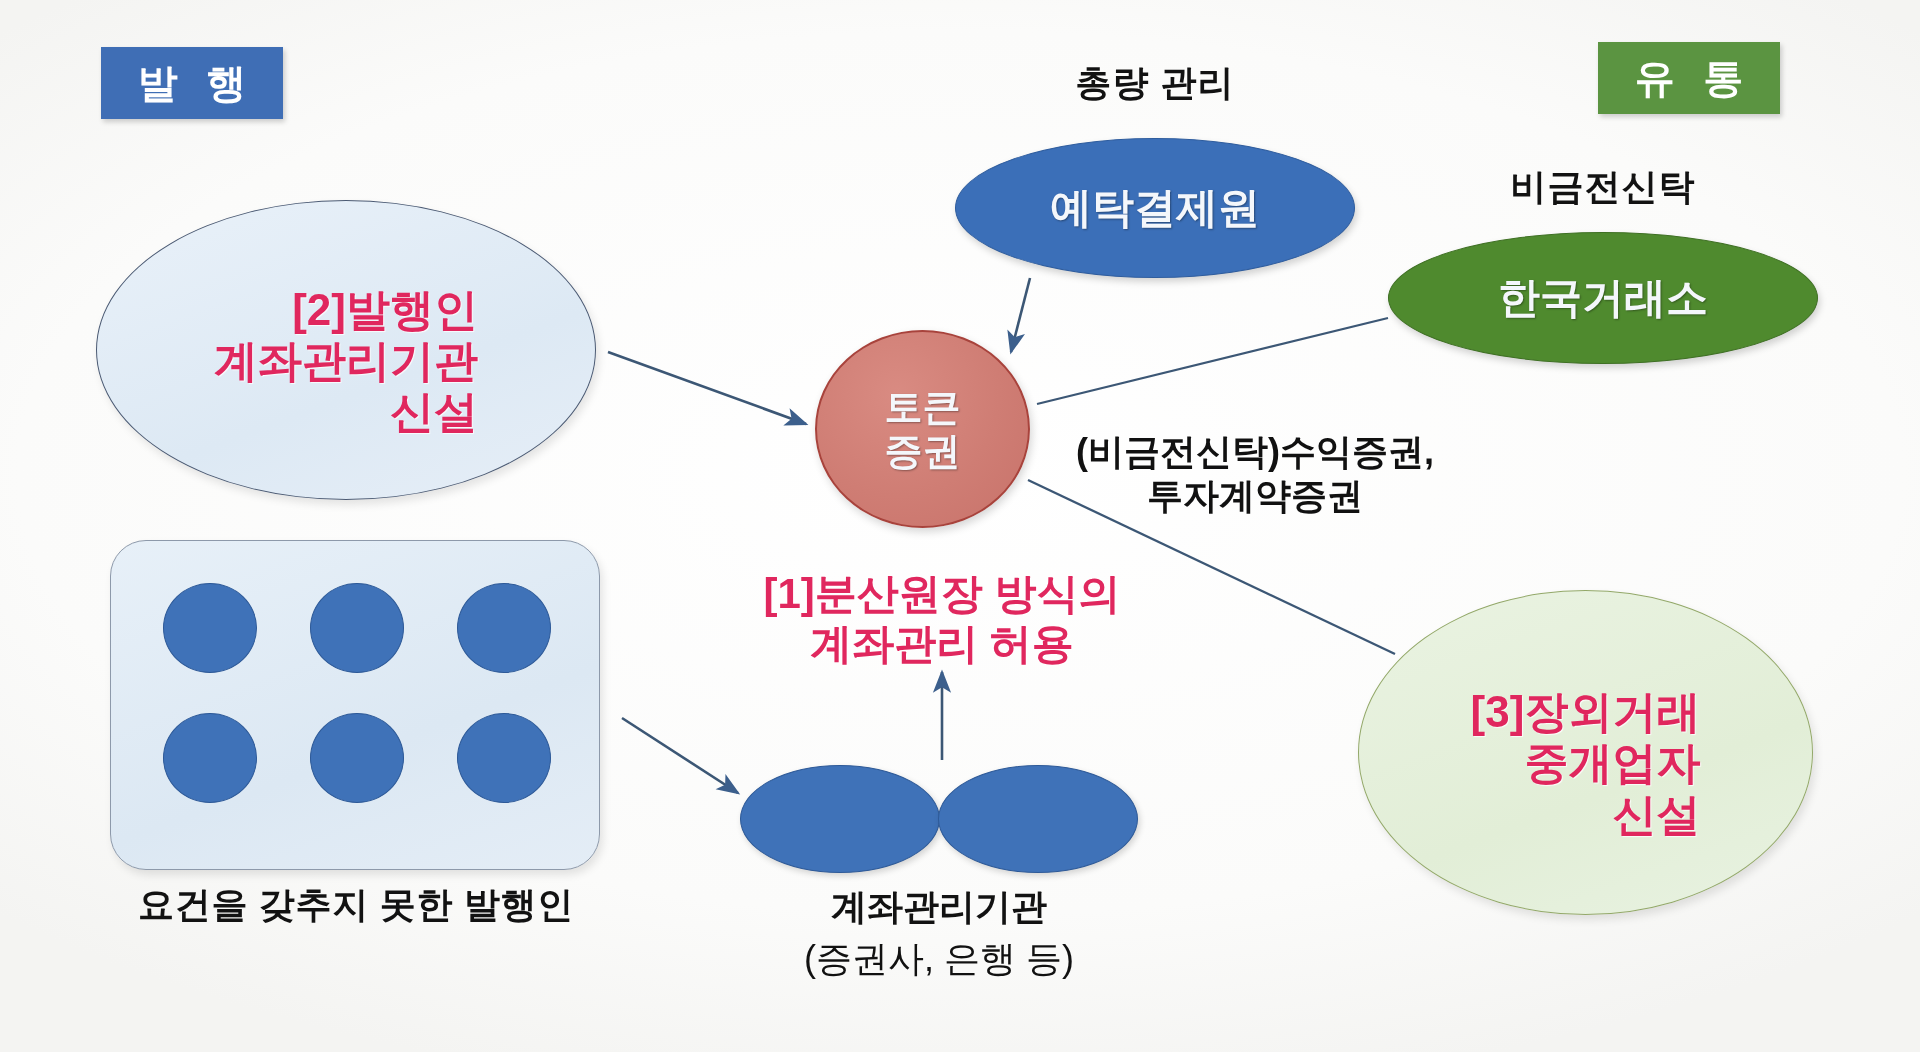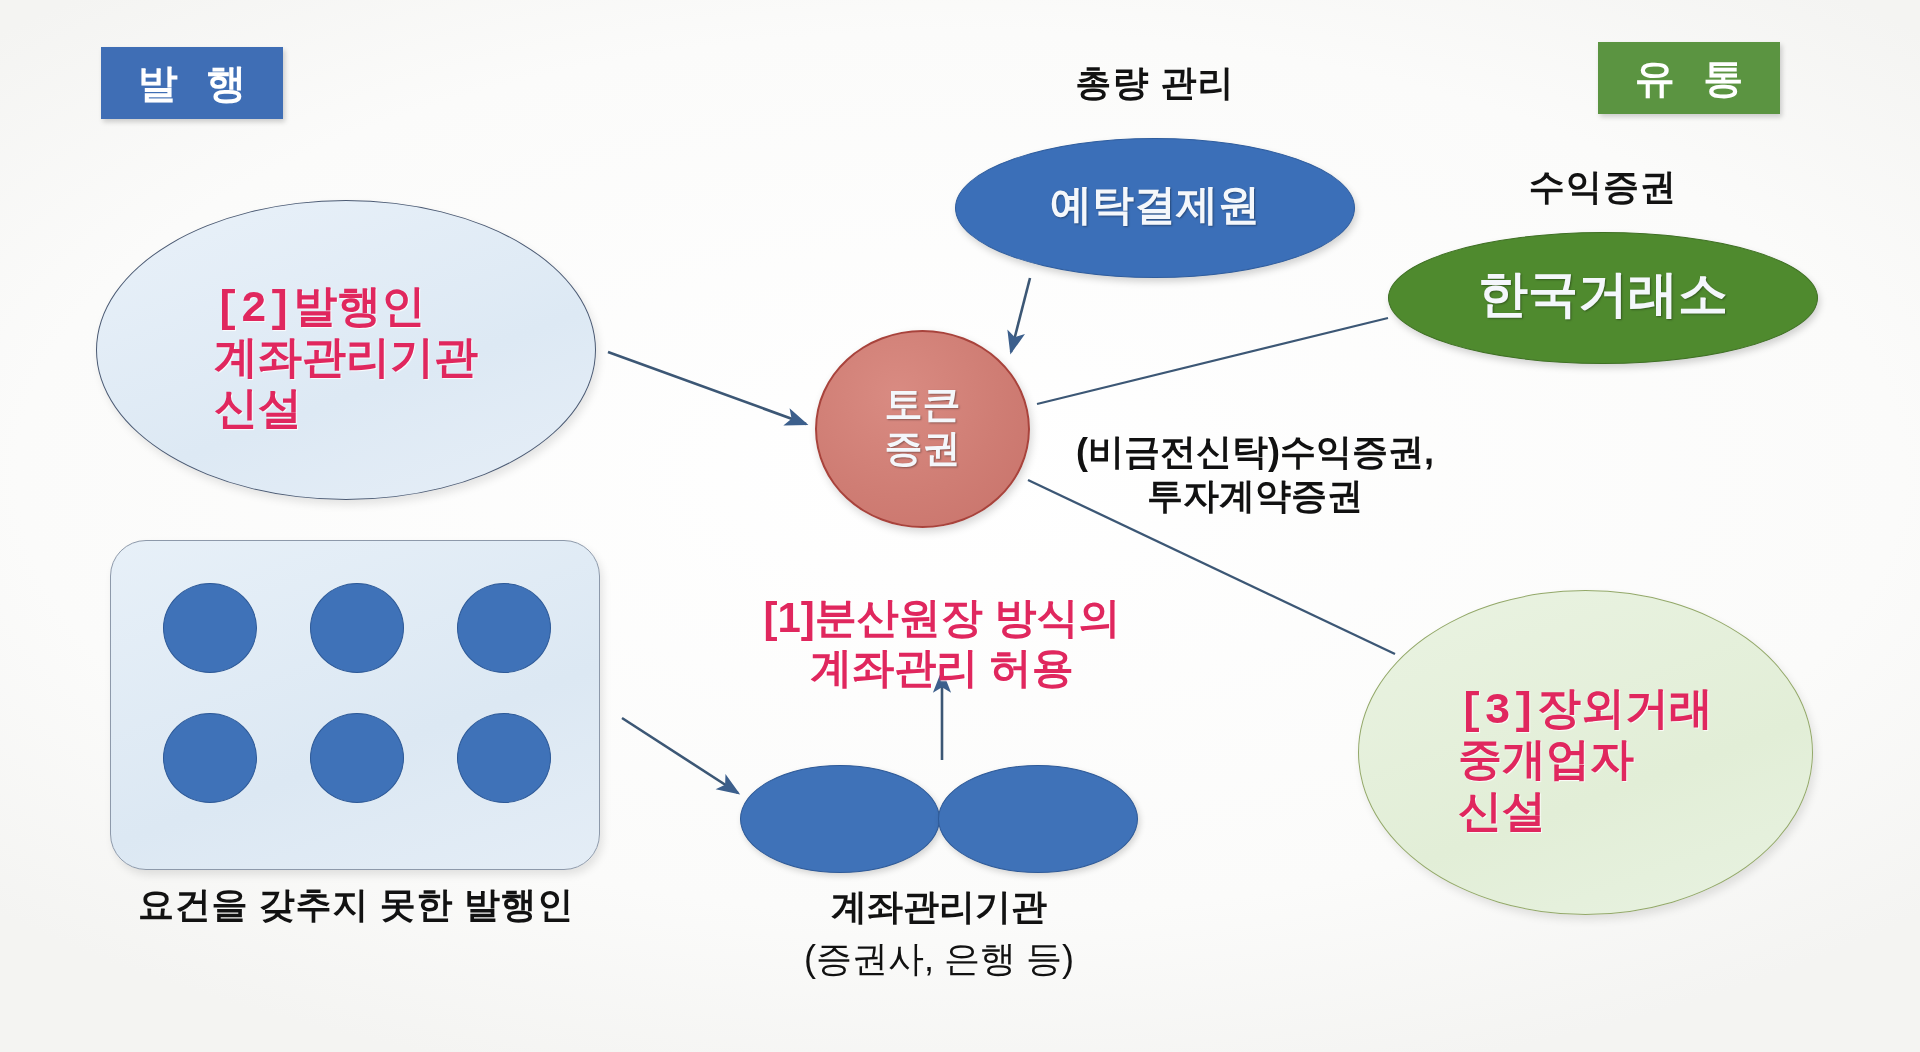--- a/index.html
+++ b/index.html
@@ -60,23 +60,22 @@
     line-height: 1.18;
     white-space: nowrap;
   }
 
   
   .shape {
     position: absolute;
     display: flex;
     align-items: center;
     justify-content: center;
-    text-align: left;
+    text-align: right;
     box-sizing: border-box;
-    font-family: Liberation Mono, monospace;
   }
   .shape-text {
     line-height: 1.16;
     white-space: pre-line;
   }
 
   
   .ellipse-issuer {
     left: 96px; top: 200px;
     width: 500px; height: 300px;
@@ -243,32 +242,32 @@
   </div>
 
   <div class="caption" style="left:96px; top:884px; width:520px; font-size:36px; letter-spacing:0.02em;">요건을 갖추지 못한 발행인</div>
 
   <div class="caption" style="left:955px; top:62px; width:400px; font-size:36px; letter-spacing:0.03em;">총량 관리</div>
 
   <div class="shape ellipse-ksd">
     <div class="shape-text txt-white" style="font-size:42px;">예탁결제원</div>
   </div>
 
-  <div class="caption" style="left:1388px; top:166px; width:430px; font-size:36px; letter-spacing:0.03em;">수익증권</div>
+  <div class="caption" style="left:1388px; top:166px; width:430px; font-size:36px; letter-spacing:0.03em;">비금전신탁</div>
 
   <div class="shape ellipse-krx">
-    <div class="shape-text txt-white" style="font-size:50px;">한국거래소</div>
+    <div class="shape-text txt-white" style="font-size:42px;">한국거래소</div>
   </div>
 
   <div class="shape circle-token">
     <div class="shape-text txt-white" style="font-size:38px;">토큰
 증권</div>
   </div>
 
-  <div class="annot-pink txt-pink" style="left:686px; top:572px; width:512px; font-size:42px;">[1]분산원장 방식의
+  <div class="annot-pink txt-pink" style="left:686px; top:548px; width:512px; font-size:42px;">[1]분산원장 방식의
 계좌관리 허용</div>
 
   <div class="annot-black txt-black" style="left:1040px; top:430px; width:430px; font-size:36px;">(비금전신탁)수익증권,
 투자계약증권</div>
 
   <div class="shape ellipse-acct ellipse-acct-l"></div>
   <div class="shape ellipse-acct ellipse-acct-r"></div>
 
   <div class="caption" style="left:738px; top:886px; width:402px; font-size:36px;">계좌관리기관</div>
 

